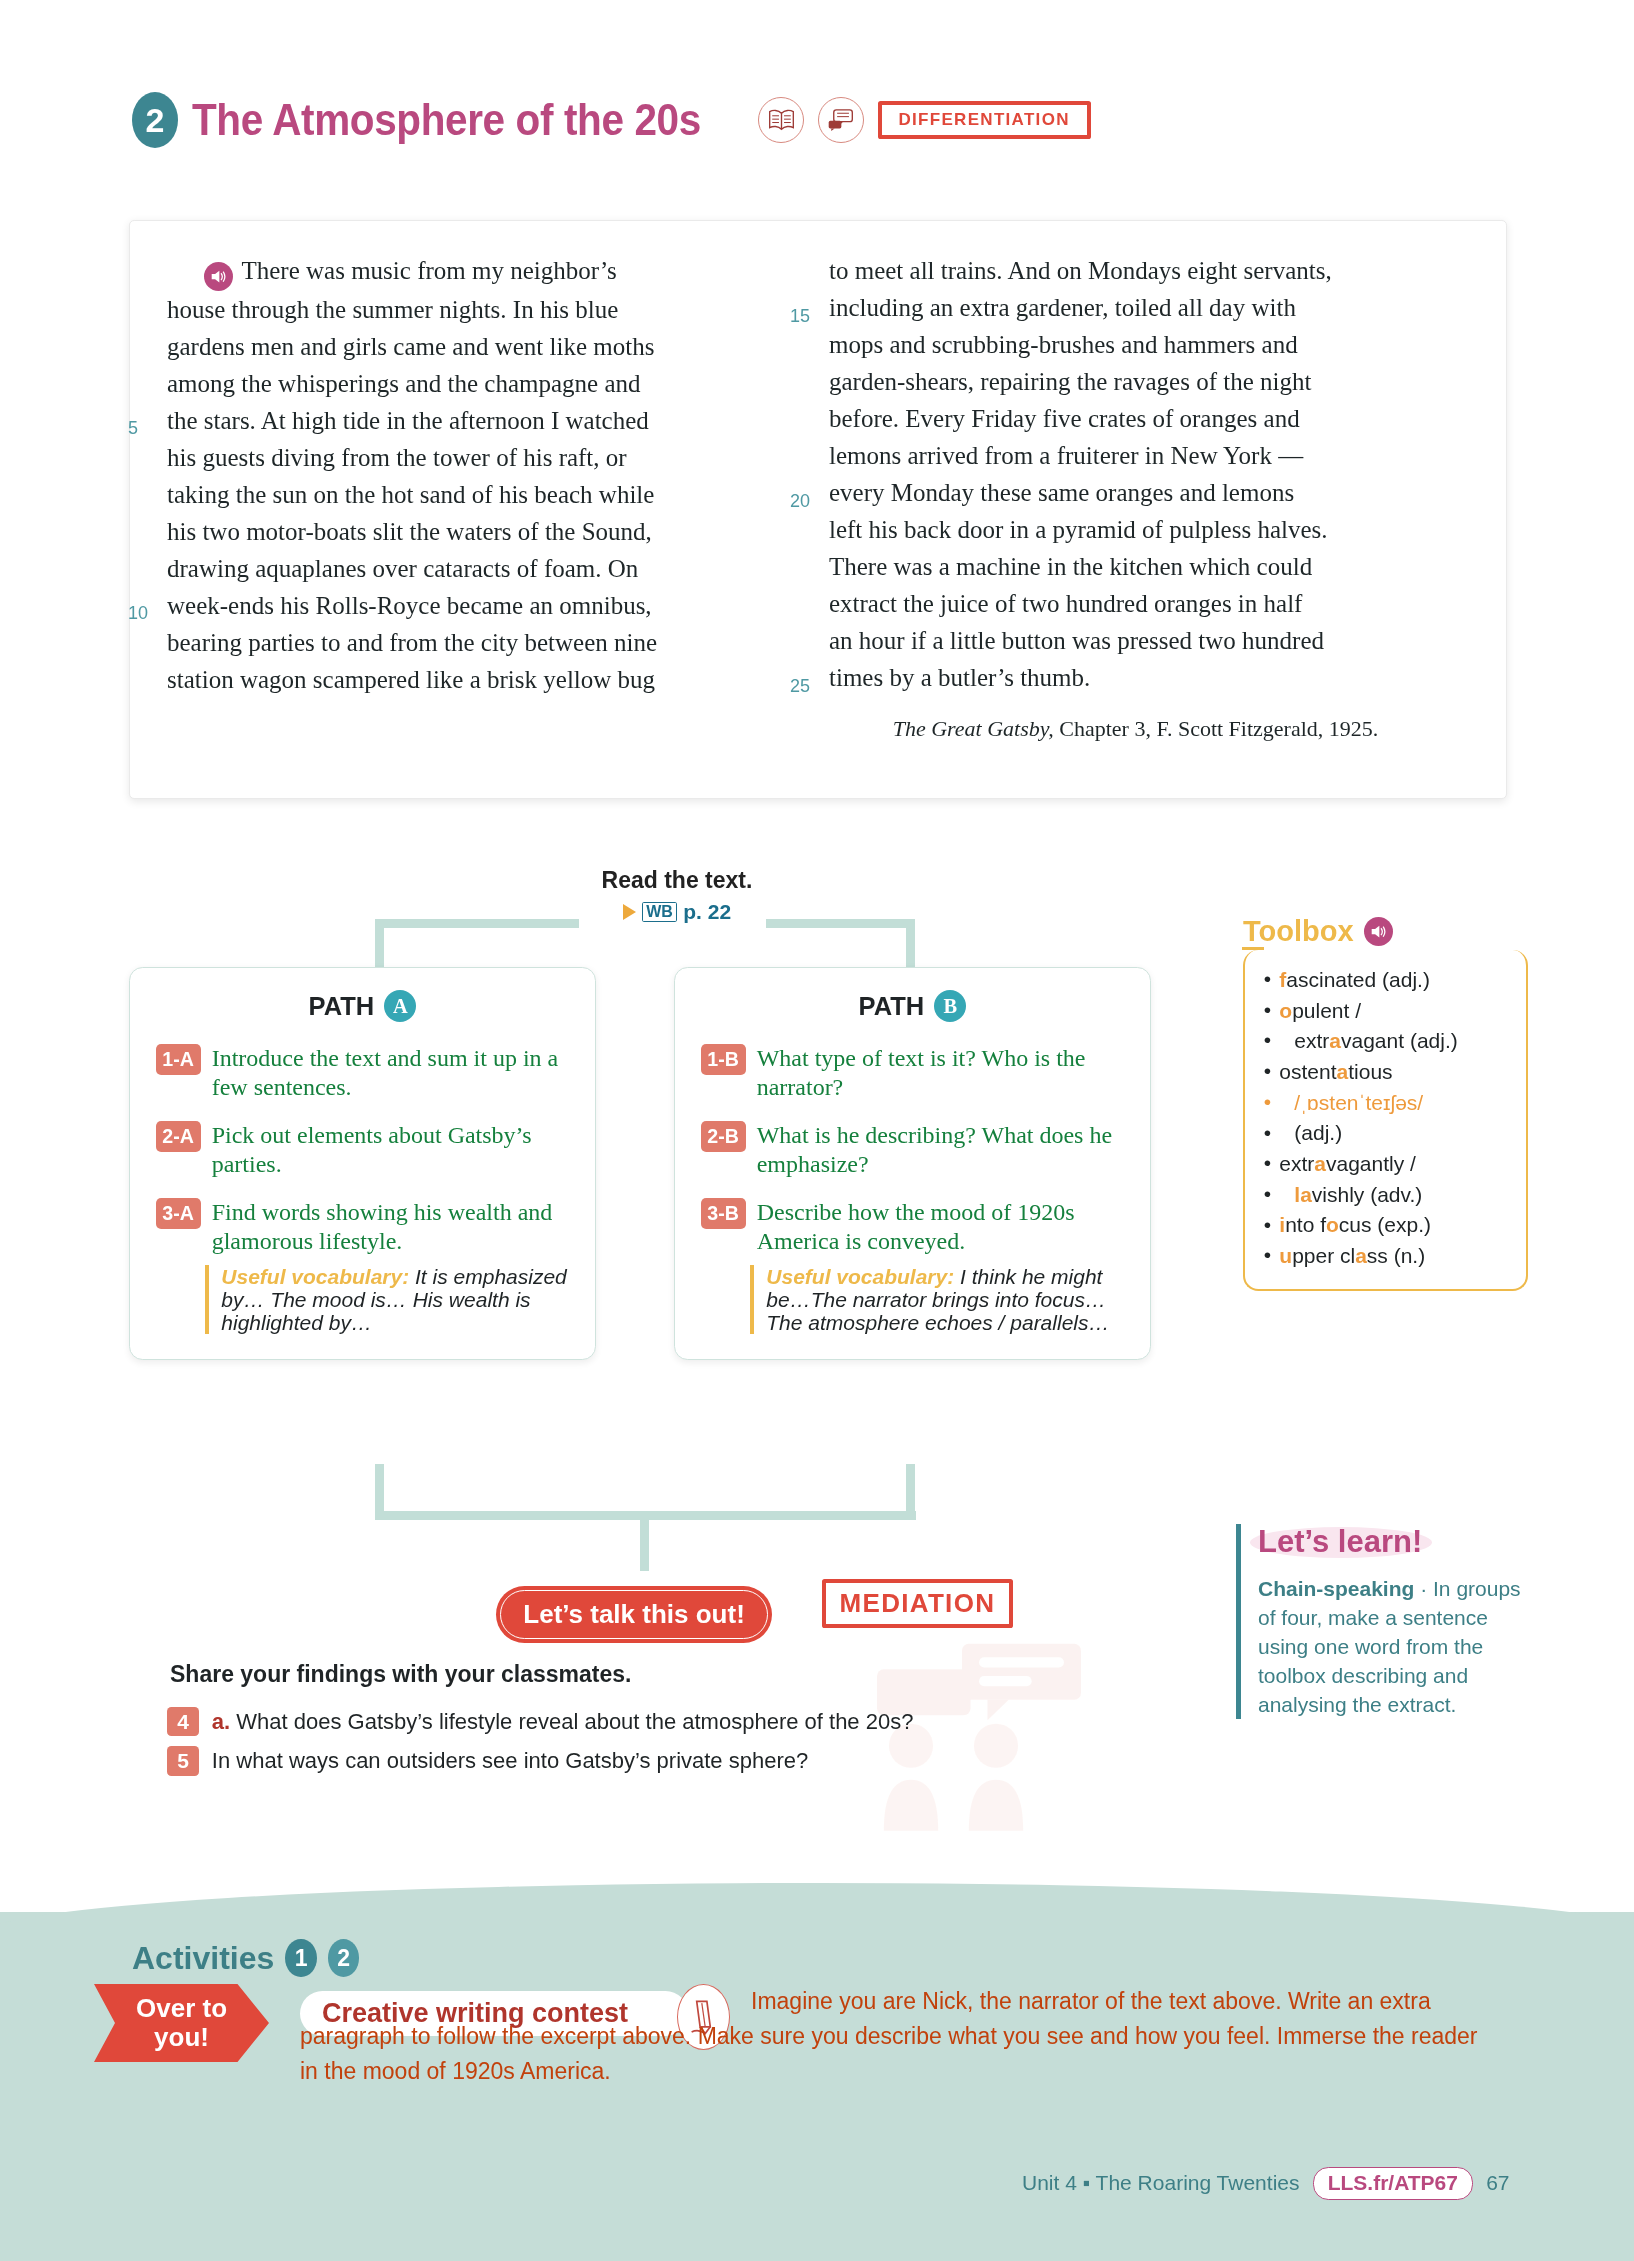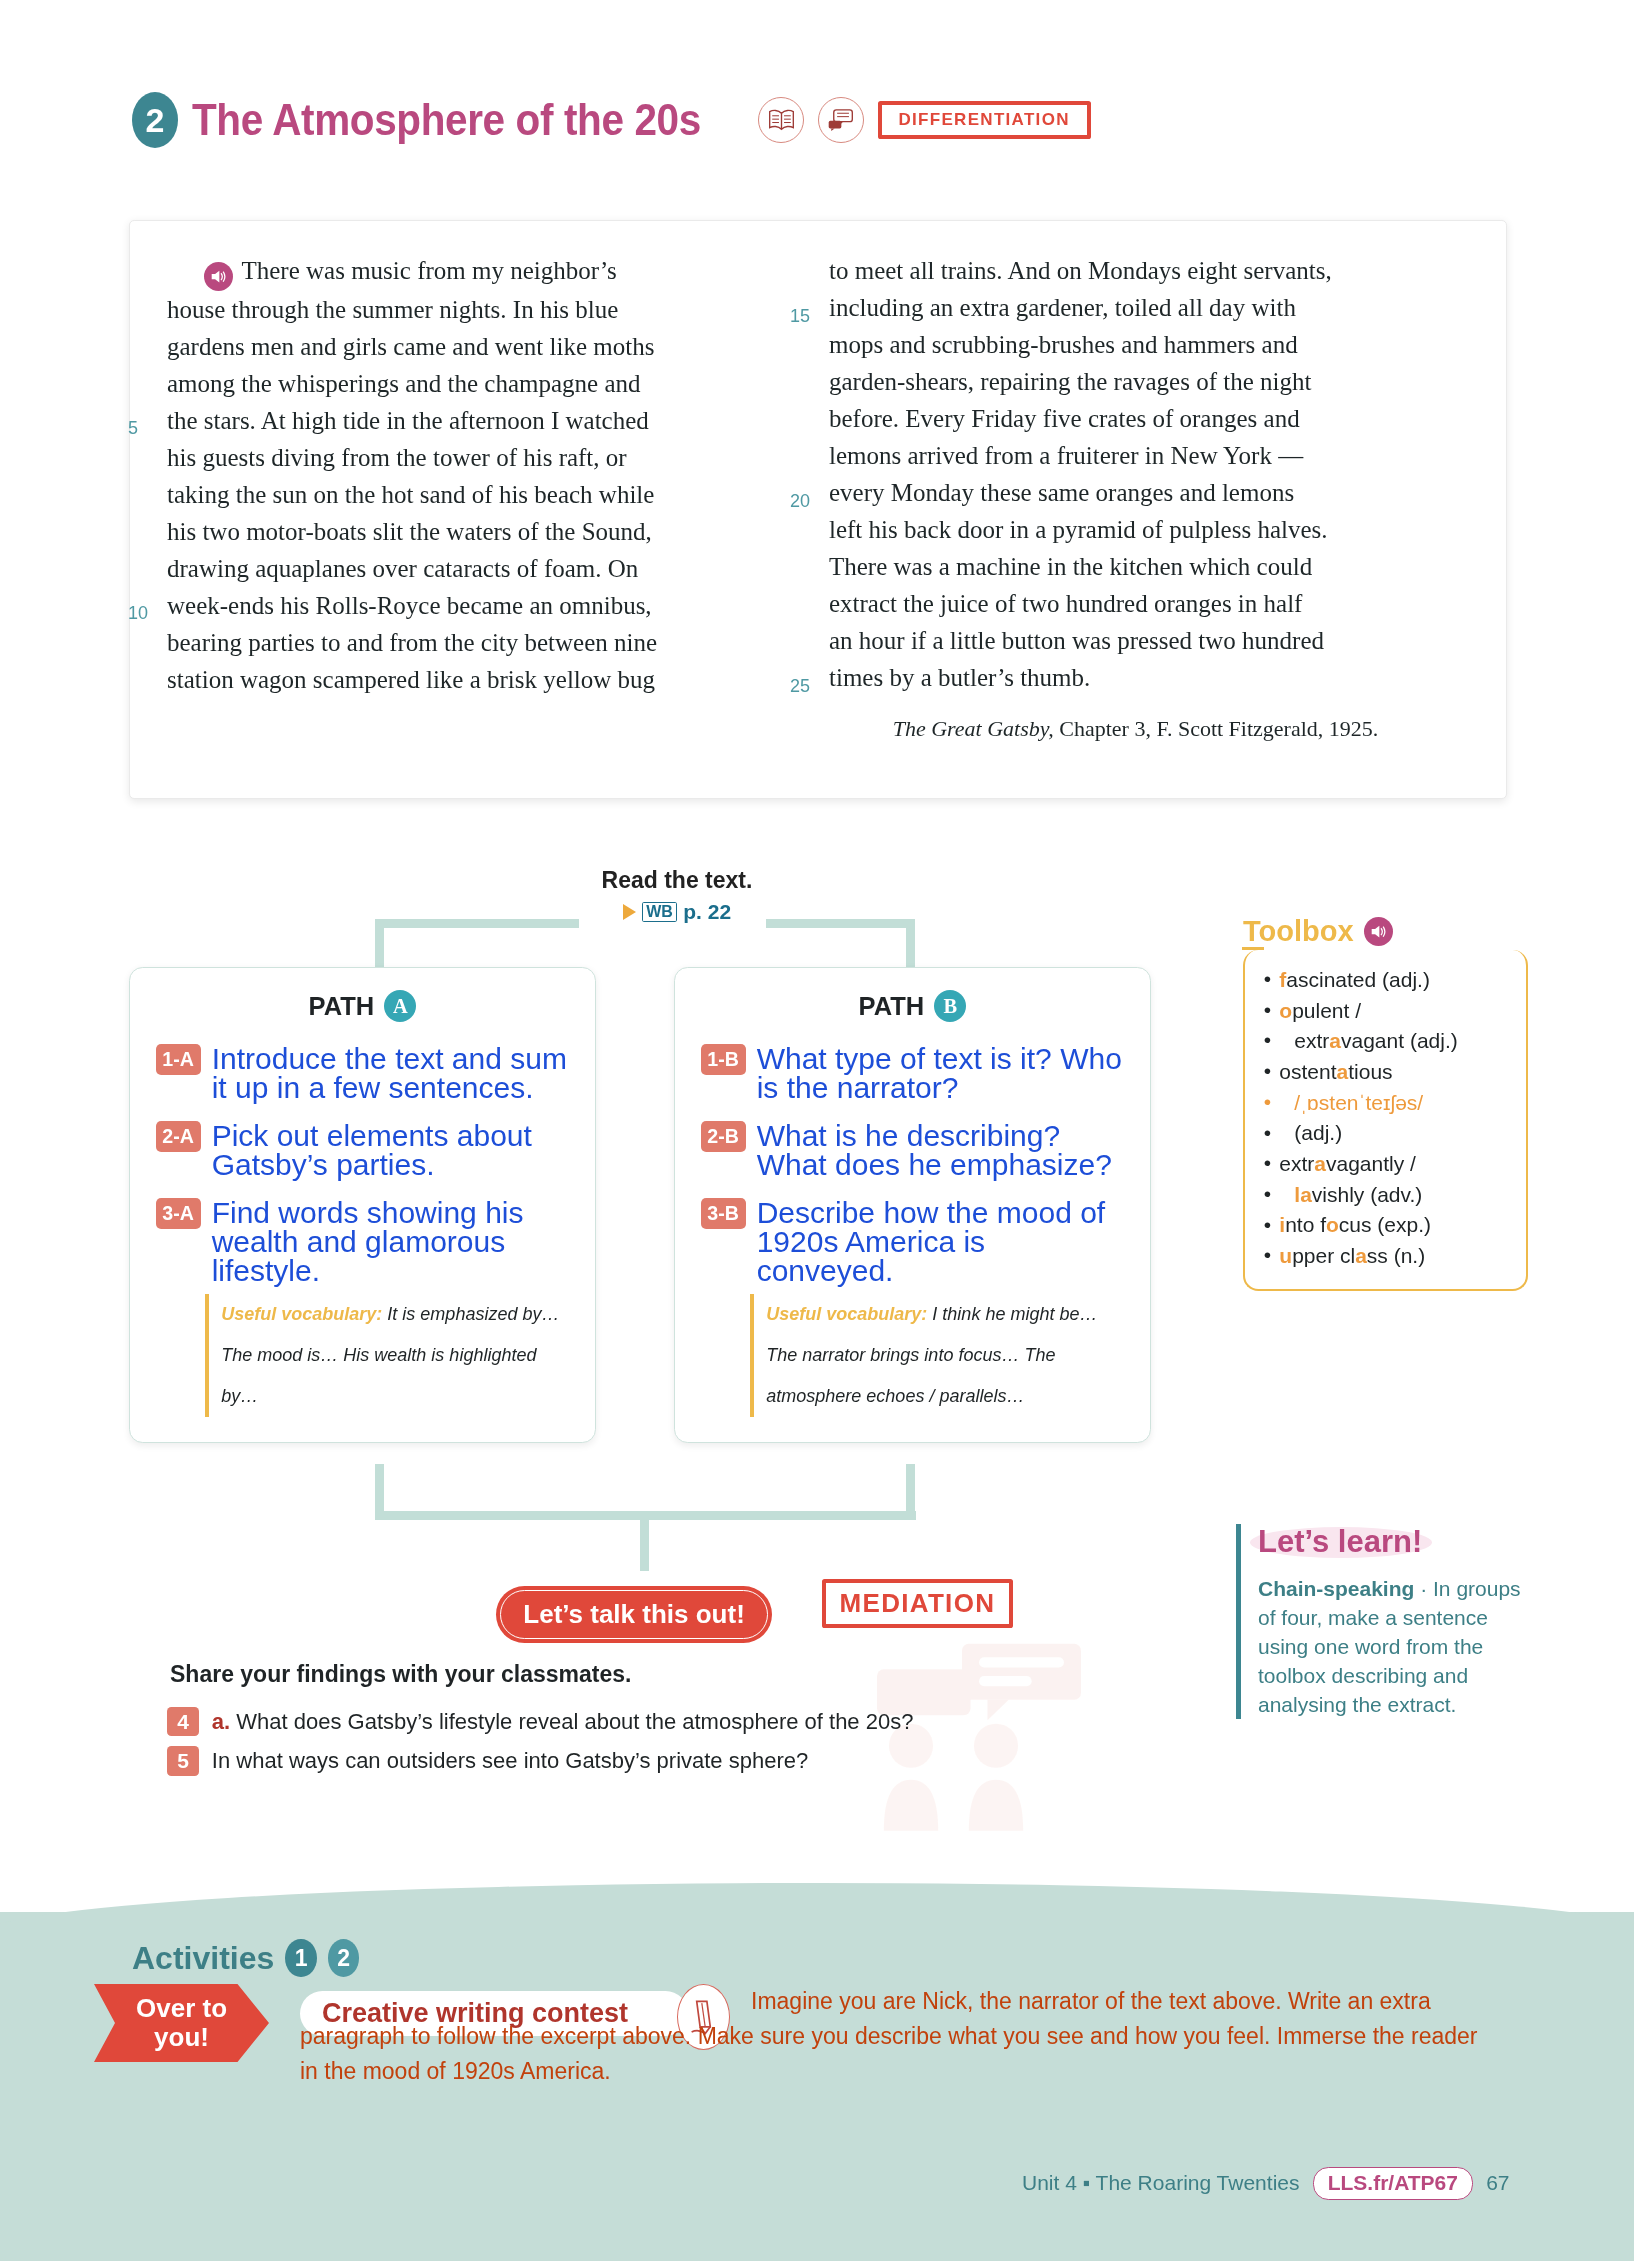--- a/index.html
+++ b/index.html
@@ -115,25 +115,25 @@
     width:32px;height:32px;border-radius:50%;background:#35a7b5;color:#fff;
     display:flex;align-items:center;justify-content:center;font-size:20.4px;
     font-family:"Liberation Serif", serif;
   }
   .qrow { display:flex; gap:11px; margin-bottom: 19px; }
   .qtag {
     background:#e07a6a;color:#fff;font-weight:bold;font-size:19.6px;
     border-radius:5.1px;padding:3.4px 6.8px;height:31px;line-height:24px;
     white-space:nowrap; flex: 0 0 auto;
   }
-  .qtext { font-size:30px; line-height:29px; color:#1d4ed8; }
+  .qtext { font-size:24px; line-height:29px; color:#15803d;font-family:Liberation Serif, serif; }
   .vocab {
     border-left: 4.3px solid #eeb94a; padding-left: 12.8px; margin-left: 49px;
     margin-top: -10.2px; margin-bottom: 5.1px;
-    font-size: 18px; line-height: 41px; font-style: italic; color:#1f2426;
+    font-size: 21px; line-height: 23px; font-style: italic; color:#1f2426;
   }
   .vocab b { color:#eeb94a; font-weight:bold; font-style:italic; }
 
   
   .toolbox-wrap { position:absolute; left:1243px; top:915px; width:285px; }
   .tb-head {
     display:flex; align-items:center; gap:10.2px;
     font-size:29px; font-weight:bold; color:#eeb94a; margin-bottom: 1.7px;
   }
   .tb-body {

